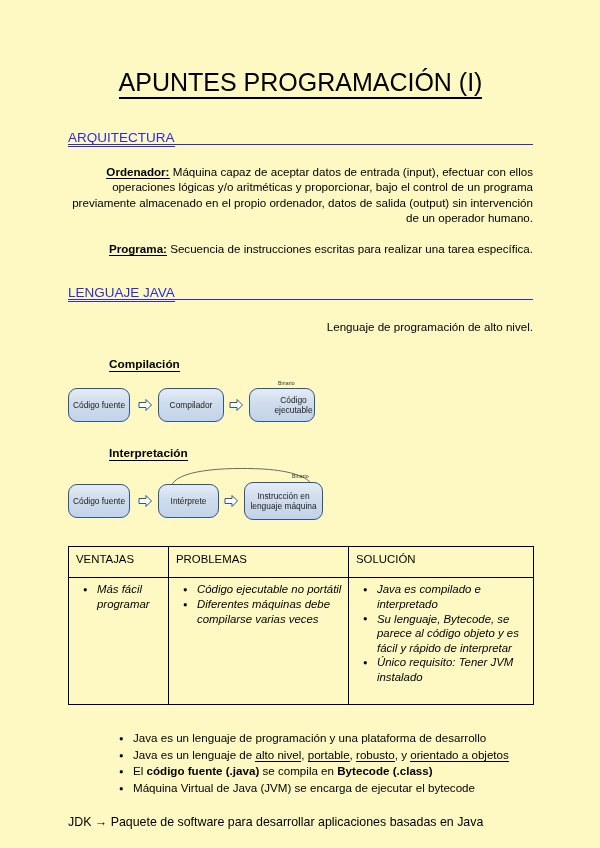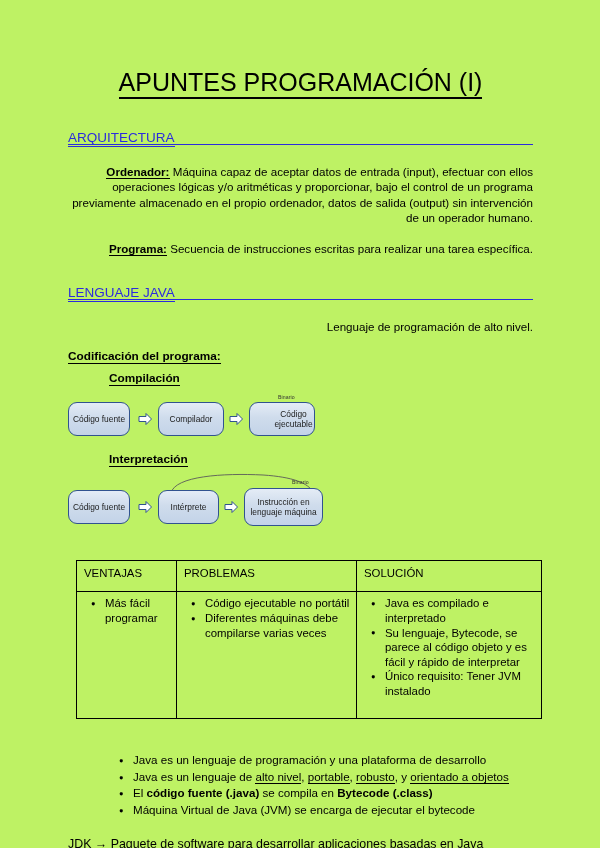--- a/index.html
+++ b/index.html
@@ -13,21 +13,21 @@
     font-family: "Liberation Sans", sans-serif;
     color: #000000;
     position: relative;
     overflow: hidden;
   }
   .page {
     position: absolute;
     left: 0; top: 0;
     width: 600px;
     height: 848px;
-    background: #bef264;
+    background: #fef9c3;
   }
   .content {
     position: absolute;
     left: 68px;
     top: 0;
     width: 465px;
   }
 
   
   .doc-title {
@@ -130,37 +130,38 @@
 
   .arc {
     position: absolute;
   }
 
   
   table.cmp {
     border-collapse: collapse;
     width: 465px;
     table-layout: fixed;
-    margin: 8px;
+    margin: 0;
   }
   table.cmp th, table.cmp td {
     border: 1px solid #000;
     vertical-align: top;
     padding: 4px 6px 4px 7px;
     font-size: 11.4px;
     line-height: 14.6px;
     font-weight: normal;
     text-align: left;
   }
   table.cmp th { height: 20px; padding-top: 5px; padding-bottom: 5px; }
   table.cmp td { height: 118px; }
   table.cmp ul {
     margin: 0;
     padding-left: 21px;
     list-style: none;
+    font-style: italic;
   }
   table.cmp ul li {
     position: relative;
     margin: 0 0 0 0;
     padding-left: 0;
   }
   table.cmp ul li:before {
     content: "\25CF";
     position: absolute;
     left: -14px;
@@ -219,21 +220,20 @@
 
     <div class="section-head" style="margin-top:27px">
       <span class="lbl">LENGUAJE JAVA</span>
       <div class="rule"></div>
     </div>
 
     <div class="gap-lg"></div>
     <p class="body">Lenguaje de programación de alto nivel.</p>
 
     <div class="gap-md"></div>
-    <p class="sub-head"><span>Codificación del programa:</span></p>
 
     <p class="sub-head indent-1" style="margin-top:8px"><span>Compilación</span></p>
 
     <div class="diagram" style="margin-top:7px">
       <div class="dbox" style="left:0px; top:10px; width:62px; height:34px;">
         <span>Código fuente</span>
       </div>
       <div class="arrow" style="left:70px; top:20px;">
         <svg width="15" height="14" viewBox="0 0 15 14">
           <path d="M1 4.5 L8 4.5 L8 1.5 L13.5 7 L8 12.5 L8 9.5 L1 9.5 Z" fill="#ffffff" stroke="#31538f" stroke-width="1"></path>
@@ -246,21 +246,21 @@
         <svg width="15" height="14" viewBox="0 0 15 14">
           <path d="M1 4.5 L8 4.5 L8 1.5 L13.5 7 L8 12.5 L8 9.5 L1 9.5 Z" fill="#ffffff" stroke="#31538f" stroke-width="1"></path>
         </svg>
       </div>
       <div class="dbox" style="left:181px; top:10px; width:66px; height:34px;padding-left:26px;">
         <span>Código ejecutable</span>
       </div>
       <div class="binario" style="left:210px; top:2px;">Binario</div>
     </div>
 
-    <p class="sub-head indent-1" style="margin-top:8px"><span>Interpretación</span></p>
+    <p class="sub-head indent-1" style="margin-top:16px"><span>Interpretación</span></p>
 
     <div class="diagram d2" style="margin-top:6px">
       <div class="arc" style="left:95px; top:0px;">
         <svg width="155" height="22" viewBox="0 0 155 22">
           <path d="M8 21 C 12 4, 60 1, 100 3 C 130 5, 145 11, 150 20" fill="none" stroke="#5a5a5a" stroke-width="0.9"></path>
         </svg>
       </div>
       <div class="dbox" style="left:0px; top:18px; width:62px; height:34px;">
         <span>Código fuente</span>
       </div>

